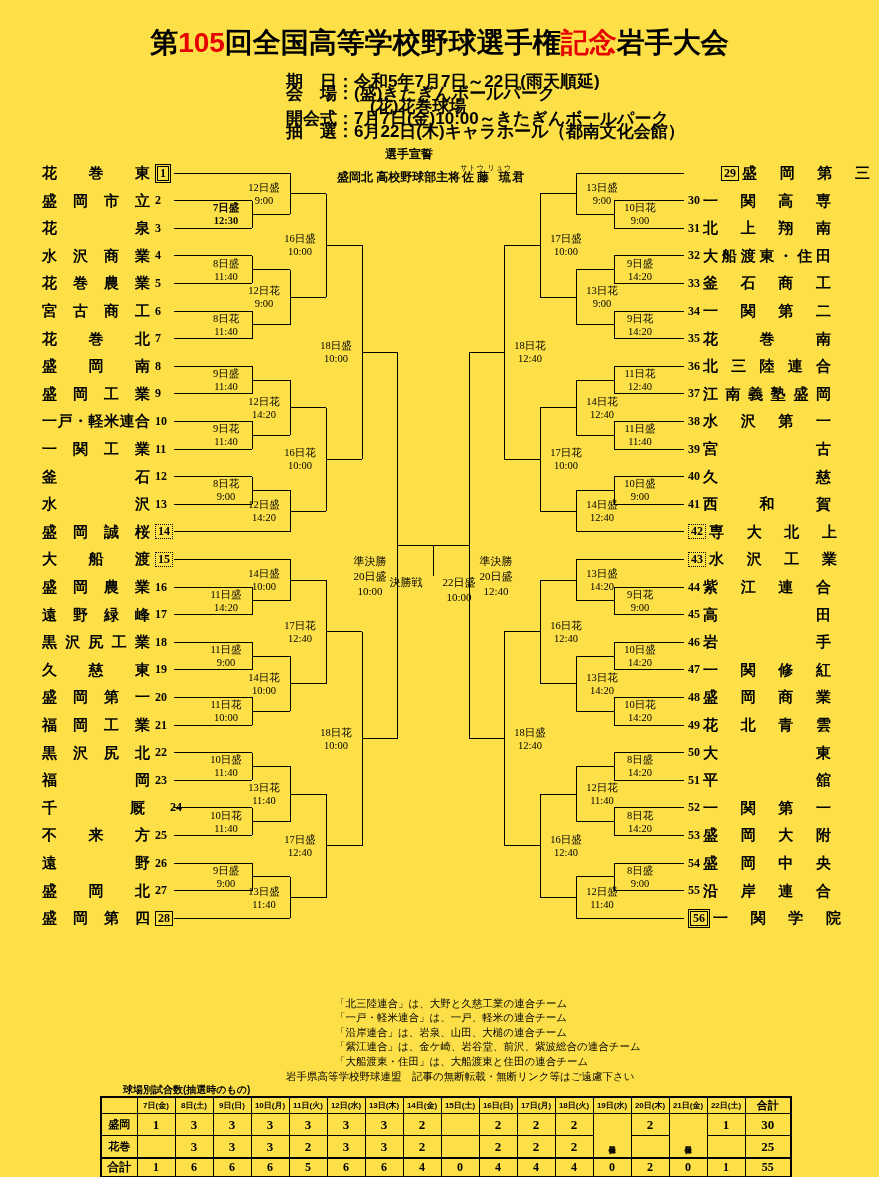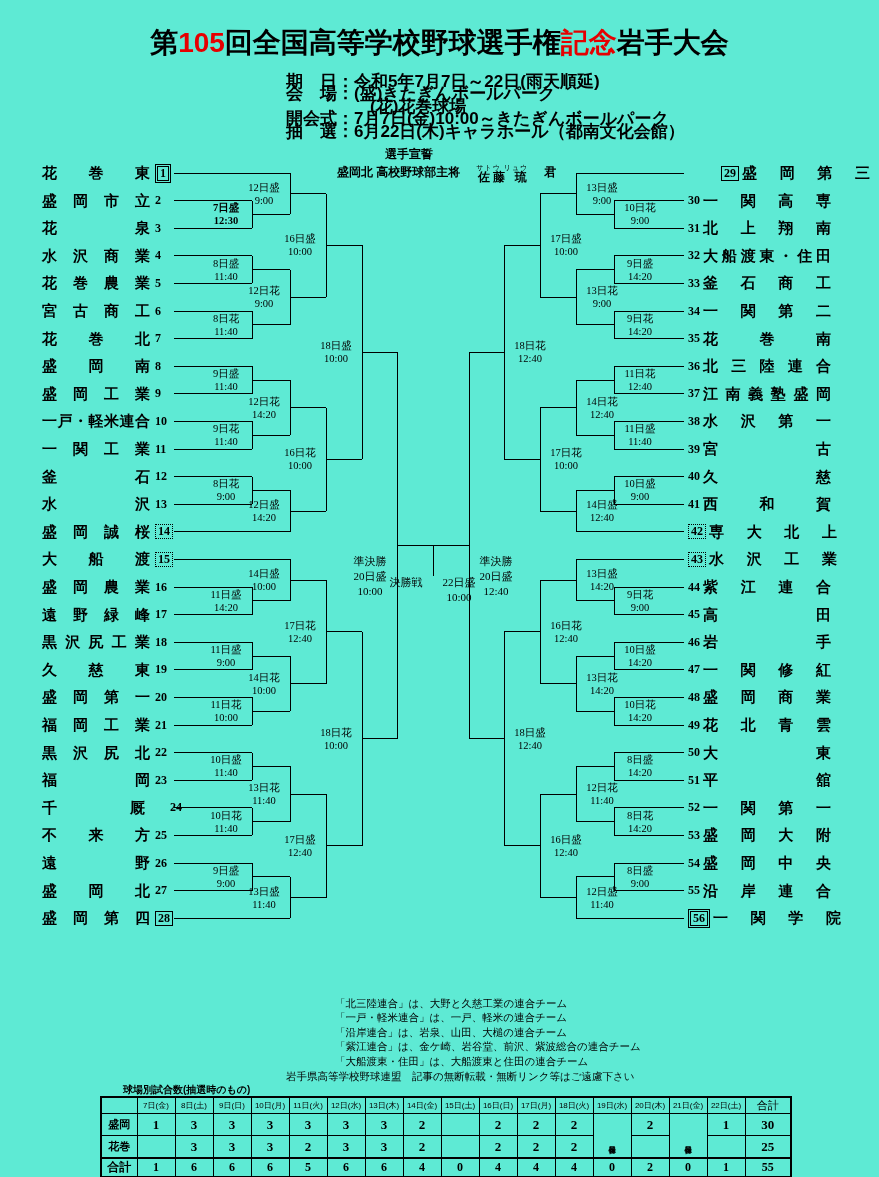--- a/index.html
+++ b/index.html
@@ -1,26 +1,26 @@
 <!DOCTYPE html>
 <html><head>
 <meta charset="utf-8">
 <style>
   html,body{margin:0;padding:0;background:#fff;}
-  #page{position:relative;width:879px;height:1177px;background:#5eead4;color:#000;
+  #page{position:relative;width:879px;height:1177px;background:#fde047;color:#000;
         font-family:"Liberation Sans",sans-serif;overflow:hidden;}
   
   .title{position:absolute;top:24px;left:0;width:100%;text-align:center;
          font-size:28px;font-weight:bold;white-space:nowrap;}
   .red{color:#e60000;}
   .info{position:absolute;left:286px;top:76px;font-size:17px;font-weight:bold;line-height:12.4px;}
   .info .indent{padding-left:84px;}
   .oath{position:absolute;left:337px;top:146px;font-size:12px;font-weight:bold;}
   .oath-h{margin-left:48px;margin-bottom:1px;}
-  .oath-l{display:flex;gap:16px;white-space:nowrap;}
+  .oath-l{display:flex;align-items:flex-end;white-space:nowrap;}
   .oath-l ruby rt{font-size:7px;font-weight:normal;letter-spacing:1px;}
   
   .trow{position:absolute;height:20px;display:flex;align-items:center;}
   .trow.L{left:42px;width:140px;}
   .trow.R{left:688px;width:155px;}
   .tname{font-weight:bold;font-size:15px;line-height:20px;text-align:justify;
          text-align-last:justify;text-justify:inter-character;white-space:nowrap;}
   .L .tname{width:108px;}
   .R .tname{width:128px;margin-left:3px;}
   .tno{font-family:"Liberation Serif",serif;font-size:12px;font-weight:bold;
@@ -45,21 +45,21 @@
   
   .notes{position:absolute;left:303px;top:997px;font-family:"Liberation Serif",serif;
          font-size:10.5px;line-height:14.4px;margin-left:32px;}
   .credit{position:absolute;left:286px;top:1070px;font-family:"Liberation Serif",serif;
           font-size:10.5px;}
   
   .tbl-title{position:absolute;left:123px;top:1083px;font-size:10px;font-weight:bold;}
   #sched-table{position:absolute;left:100px;top:1096px;border-collapse:collapse;
                border:2px solid #000;table-layout:fixed;}
   #sched-table th,#sched-table td{border:1px solid #000;text-align:center;padding:0;overflow:hidden;}
-  #sched-table thead th{font-size:8px;font-weight:normal;height:13px;}
+  #sched-table thead th{font-size:8px;font-weight:bold;height:13px;}
   #sched-table thead th.tot-h{font-size:11px;}
   #sched-table td{font-family:"Liberation Serif",serif;font-size:13px;font-weight:bold;}
   #sched-table tr.r0 td,#sched-table tr.r1 td{height:21px;}
   #sched-table td.rlab{font-family:"Liberation Sans",sans-serif;font-size:11px;}
   #sched-table tr.total td{border-top:2px solid #000;height:15px;font-size:12px;}
   #sched-table td.rest span{writing-mode:vertical-rl;text-orientation:upright;
         font-size:7.5px;font-weight:bold;line-height:1;letter-spacing:0;}
 </style>
 </head>
 <body>

